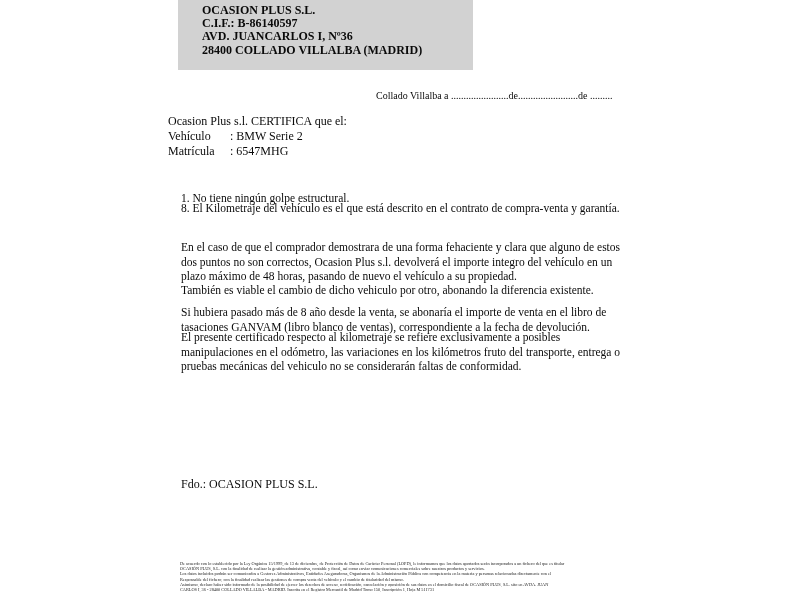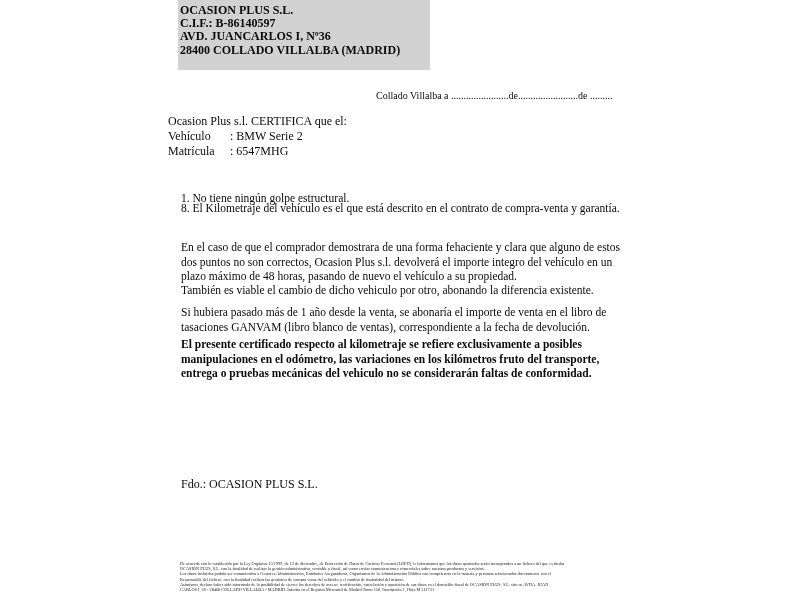--- a/index.html
+++ b/index.html
@@ -13,25 +13,25 @@
     height: 600px;
     background: #ffffff;
     overflow: hidden;
     font-family: "Liberation Serif", serif;
     color: #0a0a0a;
   }
   .header-block {
     position: absolute;
     left: 178px;
     top: 0;
-    width: 252px;
+    width: 295px;
     height: 70px;
     background: #d2d2d2;
     box-sizing: border-box;
-    padding: 4px 0 0 2px;
+    padding: 4px 0 0 24px;
     font-size: 12px;
     font-weight: bold;
     line-height: 13.2px;
   }
   .date-line {
     position: absolute;
     left: 376px;
     top: 90px;
     font-size: 10px;
     white-space: nowrap;
@@ -52,21 +52,21 @@
     left: 181px;
     width: 452px;
     font-size: 11.5px;
     line-height: 14.5px;
   }
   .point-1 { top: 179px; margin-top: 12px; }
   .point-2 { top: 201px; }
   .para-1  { top: 240px; }
   .para-2  { top: 283px; }
   .para-3  { top: 305px; }
-  .para-4  { top: 337px; font-weight: bold; }
+  .para-4  { top: 330px; }
   .signature {
     position: absolute;
     left: 181px;
     top: 477px;
     font-size: 12px;
   }
   .legal {
     position: absolute;
     left: 180px;
     top: 561px;
@@ -109,21 +109,21 @@
     <div>
       <span class="cert-label">Matrícula</span><span>: 6547MHG</span>
     </div>
   </div>
 
   <div class="body-text point-1">1. No tiene ningún golpe estructural.</div>
   <div class="body-text point-2">8. El Kilometraje del vehículo es el que está descrito en el contrato de compra-venta y garantía.</div>
 
   <div class="body-text para-1">En el caso de que el comprador demostrara de una forma fehaciente y clara que alguno de estos dos puntos no son correctos, Ocasion Plus s.l. devolverá el importe integro del vehículo en un plazo máximo de 48 horas, pasando de nuevo el vehículo a su propiedad.</div>
   <div class="body-text para-2">También es viable el cambio de dicho vehiculo por otro, abonando la diferencia existente.</div>
-  <div class="body-text para-3">Si hubiera pasado más de 1 año desde la venta, se abonaría el importe de venta en el libro de tasaciones GANVAM (libro blanco de ventas), correspondiente a la fecha de devolución.</div>
+  <div class="body-text para-3">Si hubiera pasado más de 8 año desde la venta, se abonaría el importe de venta en el libro de tasaciones GANVAM (libro blanco de ventas), correspondiente a la fecha de devolución.</div>
   <div class="body-text para-4">El presente certificado respecto al kilometraje se refiere exclusivamente a posibles manipulaciones en el odómetro, las variaciones en los kilómetros fruto del transporte, entrega o pruebas mecánicas del vehiculo no se considerarán faltas de conformidad.</div>
 
   <div class="signature">Fdo.: OCASION PLUS S.L.</div>
 
   <div class="legal">
     <div class="legal-inner">
       <div>De acuerdo con lo establecido por la Ley Orgánica 15/1999, de 13 de diciembre, de Protección de Datos de Carácter Personal (LOPD), le informamos que los datos aportados serán incorporados a un fichero del que es titular</div>
       <div>OCASIÓN PLUS, S.L. con la finalidad de realizar la gestión administrativa, contable y fiscal, así como enviar comunicaciones comerciales sobre nuestros productos y servicios.</div>
       <div>Los datos incluidos podrán ser comunicados a Gestores Administrativos, Entidades Aseguradoras, Organismos de la Administración Pública con competencia en la materia y personas relacionadas directamente con el</div>
       <div>Responsable del fichero, con la finalidad realizar las gestiones de compra venta del vehículo y el cambio de titularidad del mismo.</div>

